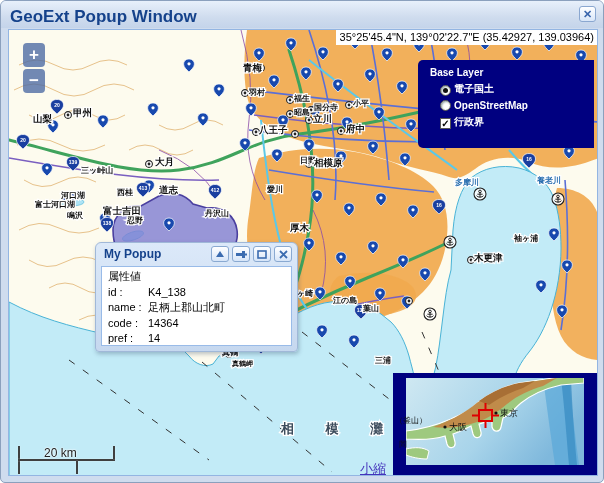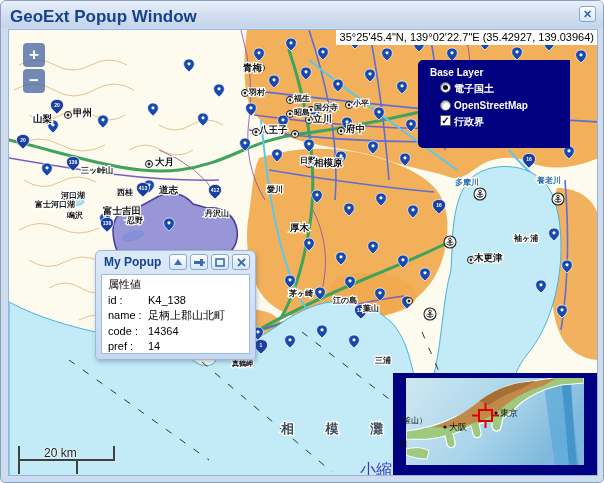--- a/index.html
+++ b/index.html
@@ -17,49 +17,49 @@
   .mapwrap svg{display:block;}
   
   .coords{position:absolute;top:0;right:0;background:#fff;color:#000;font-size:11px;
        padding:1px 3px 2px 4px;z-index:6;}
   
   .zoomctl{position:absolute;left:14px;top:13px;z-index:6;}
   .zoombtn{width:22px;height:24px;margin-bottom:2px;border:none;border-radius:4px;
        background:rgba(74,105,163,.78);color:#fff;font-size:17px;font-weight:bold;line-height:22px;
        text-align:center;cursor:pointer;display:block;}
   
-  .lswitch{position:absolute;left:409px;top:30px;width:152px;height:88px;background:#000080;
+  .lswitch{position:absolute;left:409px;top:30px;width:176px;height:88px;background:#000080;
        border-radius:5px 0 0 5px;color:#fff;font-size:10px;font-weight:bold;padding:7px 4px 0 12px;z-index:6;}
-  .lsrow{margin:4px 0 0 10px;display:flex;align-items:flex-start;}
+  .lsrow{margin:4px 0 0 10px;display:flex;align-items:flex-end;}
   .radio{width:11px;height:11px;border-radius:50%;background:#fff;border:1px solid #555;
        margin-right:3px;position:relative;flex:none;box-shadow:inset 1px 1px 2px #9aa;}
   .radio.sel::after{content:"";position:absolute;left:2px;top:2px;width:5px;height:5px;
        border-radius:50%;background:#111;}
   .chk{width:11px;height:11px;background:#fff;border:1px solid #555;margin-right:3px;flex:none;
        color:#000;font-size:10px;line-height:10px;text-align:center;font-weight:bold;}
   
-  .popup{position:absolute;left:86px;top:212px;width:161px;height:110px;z-index:8;
+  .popup{position:absolute;left:86px;top:212px;width:203px;height:110px;z-index:8;
        background:linear-gradient(#dce9f9,#c6d8ef);border:1px solid #a0b8d8;border-radius:6px 6px 4px 4px;
-       box-shadow:1px 2px 4px rgba(60,80,110,.35);margin-top:8px;}
+       box-shadow:1px 2px 4px rgba(60,80,110,.35);}
   .popup .phead{position:absolute;left:8px;top:4px;font-size:12px;font-weight:bold;color:#15428b;}
   .ptools{position:absolute;right:5px;top:3px;display:flex;gap:3px;}
   .ptool{width:18px;height:16px;border:1px solid #89a9d1;border-radius:3px;
        background:linear-gradient(#ffffff,#d6e5f8);display:flex;align-items:center;justify-content:center;cursor:pointer;}
   .pbody{position:absolute;left:5px;top:23px;right:5px;bottom:5px;background:#fff;
        border:1px solid #99bbe8;padding:2px 6px;font-size:11px;color:#000;line-height:15.6px;}
   .prow{display:flex;}
   .plabel{flex:none;min-width:40px;white-space:pre;}
   
   .scale{position:absolute;left:9px;top:415px;width:110px;height:32px;z-index:6;font-size:12px;color:#222;text-align:right;}
   .scale .bar{position:absolute;background:#3f3f3f;box-shadow:0 0 1px #fff;}
   .scale .lbl{position:absolute;text-shadow:0 0 2px #fff,0 0 2px #fff;}
   
   .ovmap{position:absolute;left:384px;top:343px;width:204px;height:104px;background:#000080;z-index:7;}
   
-  .attrib{position:absolute;left:351px;top:430px;font-size:16px;color:#4433bb;
+  .attrib{position:absolute;left:351px;top:430px;font-size:13px;color:#4433bb;
        text-decoration:underline;z-index:5;}
 </style>
 </head>
 <body>
 
 <div class="win">
   <div class="titlebar">
     <span class="title">GeoExt Popup Window</span>
     <div class="close-tool">✕</div>
   </div>

